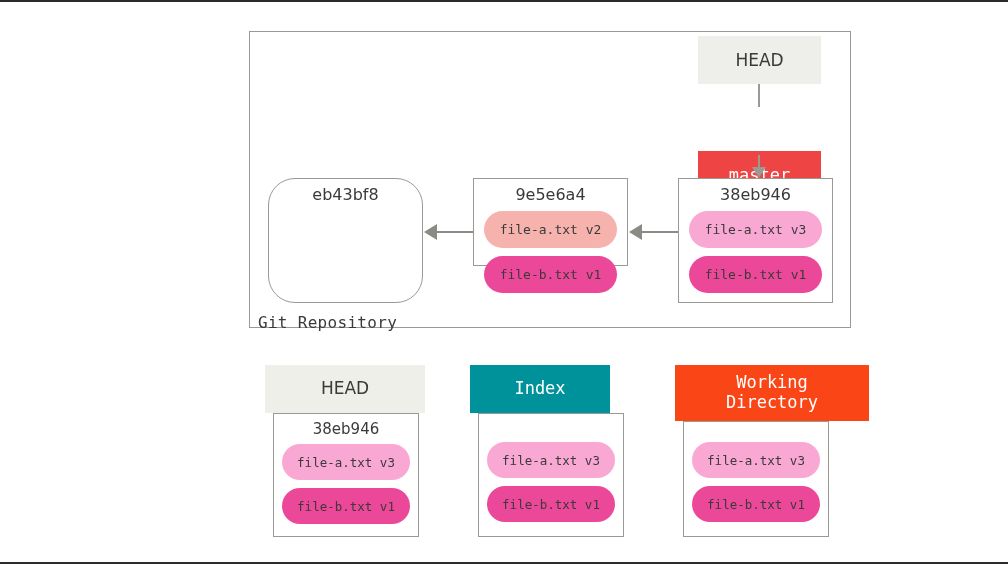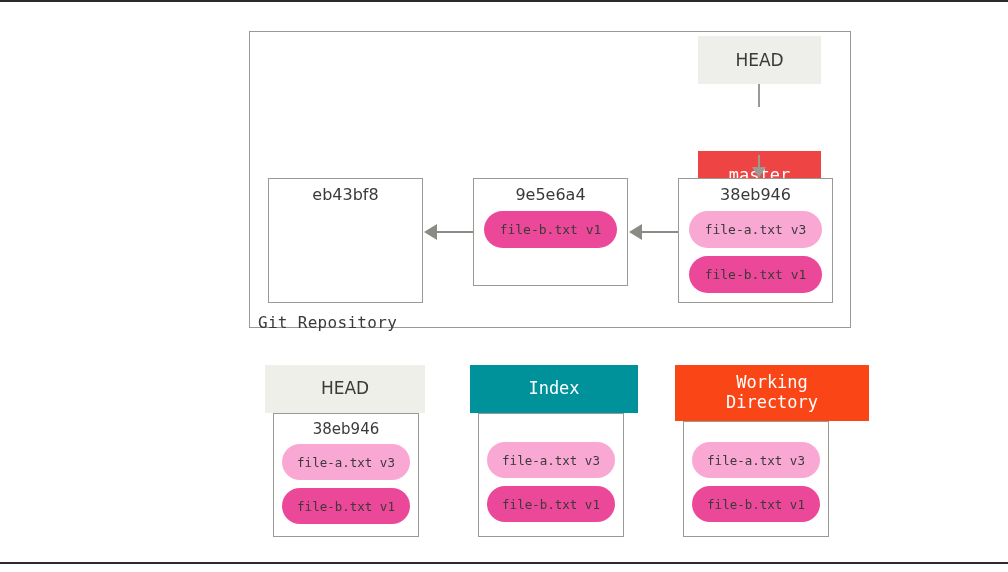--- a/index.html
+++ b/index.html
@@ -103,22 +103,22 @@
     background: #ffffff;
     padding-top: 6px;
   }
   .commit-hash {
     text-align: center;
     font-family: "DejaVu Sans", sans-serif;
     font-size: 16px;
     color: #3a3a3a;
     margin-bottom: 7px;
   }
-  .commit-1 { left: 268px; top: 178px; width: 155px; height: 125px; }
-  .commit-2 { left: 473px; top: 178px; width: 155px; height: 108px; }
+  .commit-1 { left: 268px; top: 178px; width: 155px; height: 125px; border-radius: 27px; }
+  .commit-2 { left: 473px; top: 178px; width: 155px; height: 88px; }
   .commit-3 { left: 678px; top: 178px; width: 155px; height: 125px; }
 
   .pill {
     margin: 0 auto 8px auto;
     width: 133px;
     height: 37px;
     border-radius: 19px;
     display: flex;
     align-items: center;
     justify-content: center;
@@ -167,21 +167,21 @@
     background: #ffffff;
     padding-top: 6px;
   }
 
   .hdr-head {
     left: 265px; top: 365px; width: 160px; height: 48px;
     background: #efefe9; color: #3a3a3a;
     font-family: "DejaVu Sans", sans-serif; font-size: 17px;
   }
   .hdr-index {
-    left: 470px; top: 365px; width: 168px; height: 48px;
+    left: 470px; top: 365px; width: 140px; height: 48px;
     background: #00929b; color: #ffffff;
     font-family: "DejaVu Sans Mono", monospace; font-size: 17px;
   }
   .hdr-wd {
     left: 675px; top: 365px; width: 194px; height: 56px;
     background: #fa4616; color: #ffffff;
     font-family: "DejaVu Sans Mono", monospace; font-size: 17px;
   }
 
   .body-head  { left: 273px; top: 413px; width: 146px; height: 124px; }
@@ -231,20 +231,21 @@
 
 <div class="commit-box commit-1">
   <div class="commit-hash">eb43bf8</div>
 </div>
 
 <div class="link-line link-1"></div>
 <div class="arrow-left arrow-left-1"></div>
 
 <div class="commit-box commit-2">
   <div class="commit-hash">9e5e6a4</div>
+  <div class="pill pill-pink">file-a.txt v2</div>
   <div class="pill pill-plain">file-b.txt v1</div>
 </div>
 
 <div class="link-line link-2"></div>
 <div class="arrow-left arrow-left-2"></div>
 
 <div class="commit-box commit-3">
   <div class="commit-hash">38eb946</div>
   <div class="pill pill-gold">file-a.txt v3</div>
   <div class="pill pill-plain">file-b.txt v1</div>

